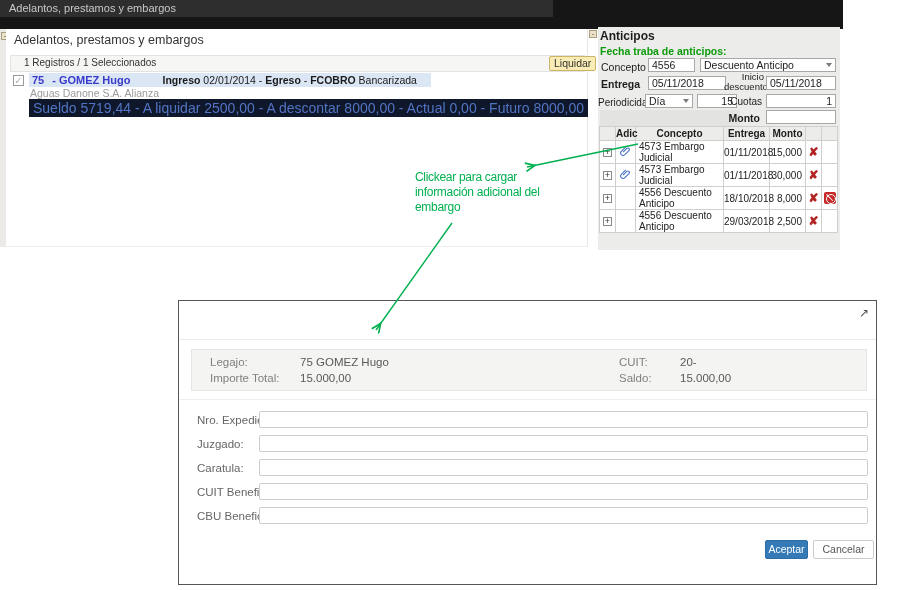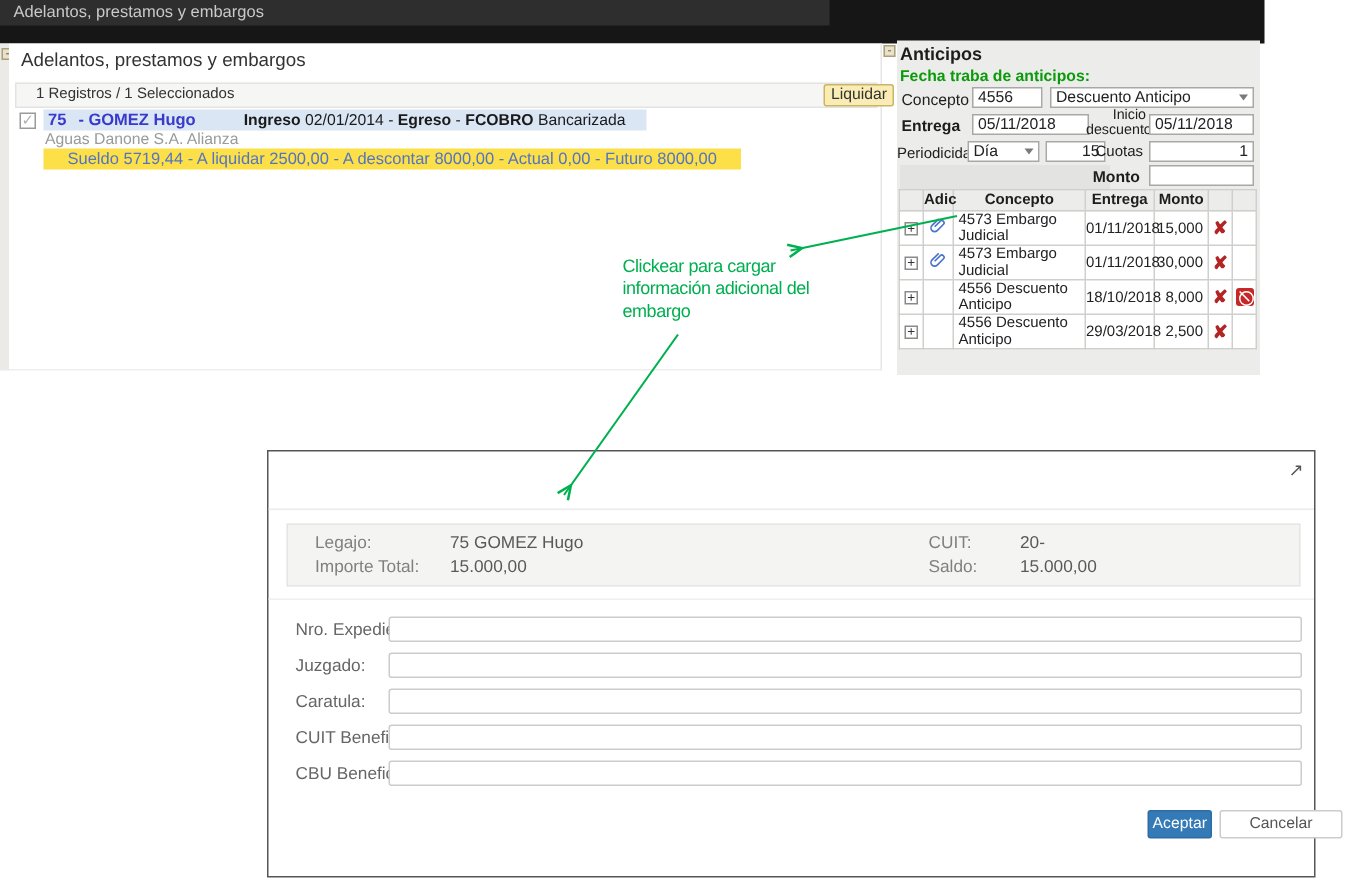--- a/index.html
+++ b/index.html
@@ -33,22 +33,22 @@
               border:1px solid #9a9a9a; font-size:10px; line-height:10px;
               color:#b0b0b0; text-align:center; }
   .checkbox::after { content:"✓"; }
 
   .rec-line1 { left:29px; top:73px; width:402px; height:14px; background:#dbe6f5;
                font-size:11px; line-height:14px; white-space:nowrap; padding-left:3px; }
   .rec-id, .rec-name { color:#3939cb; font-weight:bold; }
   .rec-name { margin-left:8px; }
   .rec-status { margin-left:32px; color:#1a1a1a; font-size:10.5px; }
   .rec-line2 { left:30px; top:87px; font-size:10.5px; color:#9a9a9a; }
-  .rec-line3 { left:29px; top:99px; background:#fde047; color:#5274c4;
-               font-size:11px; padding:1px 16px; }
+  .rec-line3 { left:29px; top:99px; background:#0f172a; color:#5274c4;
+               font-size:14px; padding:1px 4px; }
 
   
   .right-sq { left:589px; top:30px; }
   .right-panel { left:598px; top:27px; width:242px; height:223px; background:#ececea; }
   .anticipos-title { left:600px; top:29px; font-size:12px; font-weight:bold; color:#1d1d1d; }
   .green-sub { left:600px; top:45px; font-size:10.5px; font-weight:bold; color:#0b9b0b; }
 
   .flabel { font-size:10.5px; color:#1d1d1d; }
   .inp { background:#fff; border:1px solid #a8a8a6; font-size:10.5px; padding:0 3px;
          height:14px; font-family:"Liberation Sans", sans-serif; color:#222; }
@@ -97,21 +97,21 @@
   .m-il { position:absolute; font-size:11.5px; color:#808080; }
   .m-iv { position:absolute; font-size:11.5px; color:#595959; }
   .m-sep2 { left:0; top:98px; width:697px; border-top:1px solid #efefef; }
   .m-label { font-size:11.5px; color:#666; }
   .m-input { left:80px; width:609px; height:17px; border:1px solid #ccc; border-radius:2px;
              background:#fff; font-size:11px; padding:0 4px;
              font-family:"Liberation Sans", sans-serif; }
   .btn-accept { left:586px; top:239px; width:43px; height:19px; background:#337ab7;
                 border:1px solid #2e6da4; border-radius:2px; color:#fff; font-size:10.5px;
                 line-height:17px; text-align:center; cursor:pointer; }
-  .btn-cancel { left:634px; top:239px; width:82px; height:19px; background:#fff;
+  .btn-cancel { left:634px; top:239px; width:61px; height:19px; background:#fff;
                 border:1px solid #ccc; border-radius:2px; color:#555; font-size:10.5px;
                 line-height:17px; text-align:center; cursor:pointer; }
 </style>
 </head>
 <body>
 
 <div class="abs dark-bg"></div>
 <div class="abs titlebar">Adelantos, prestamos y embargos</div>
 
 <div class="abs left-strip"></div>

